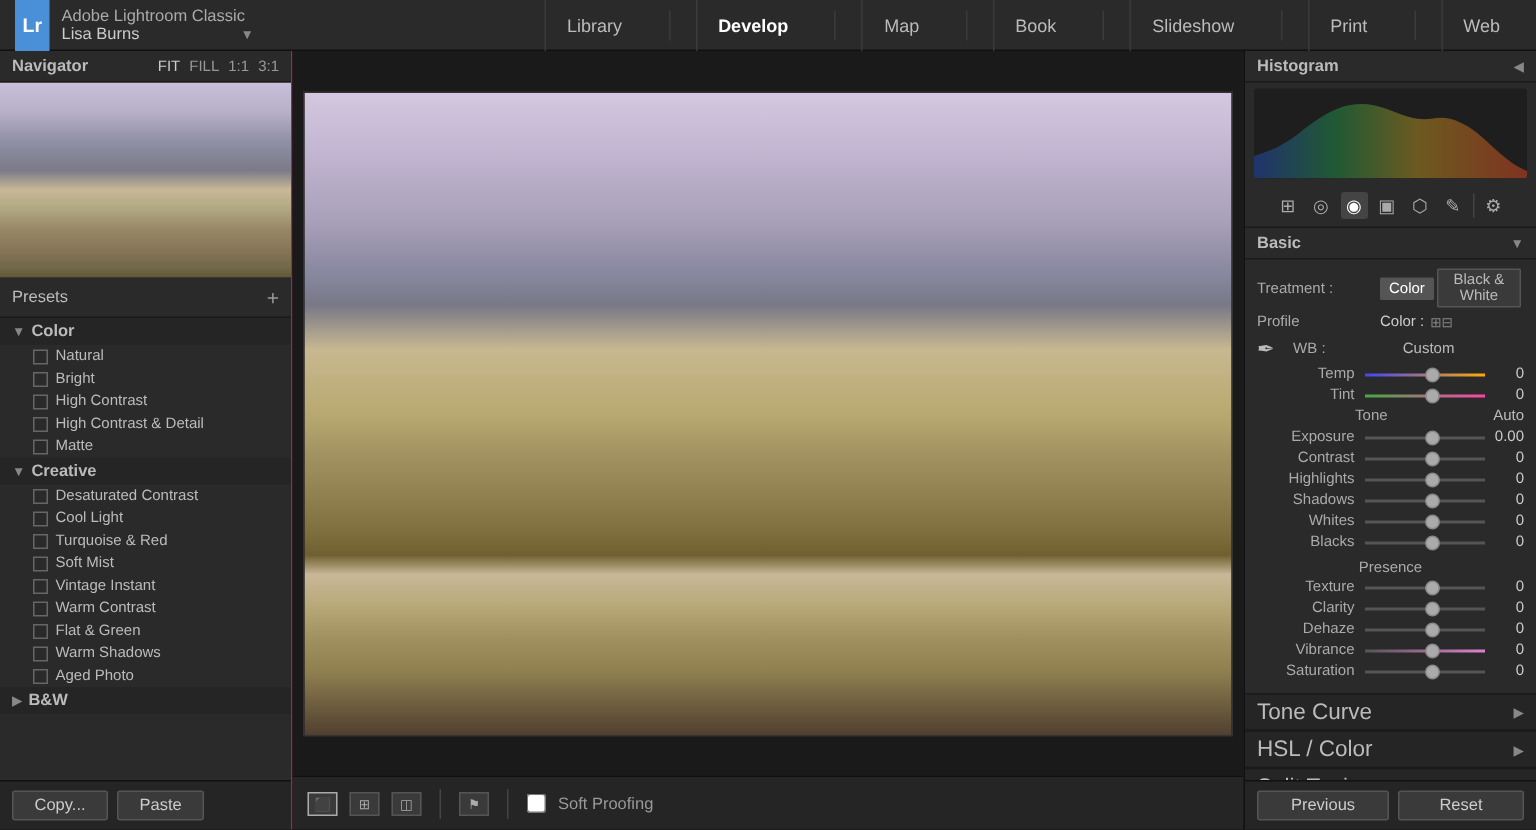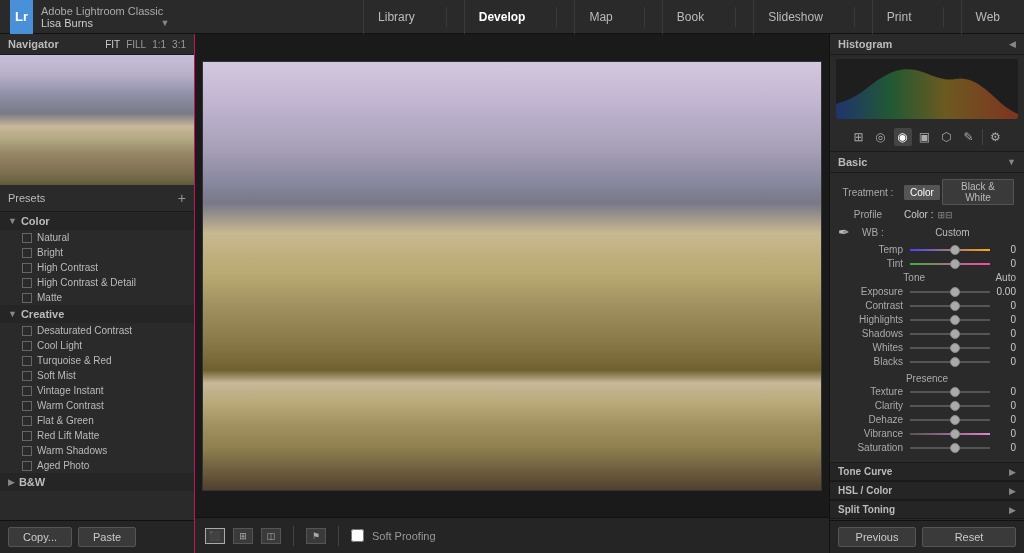--- a/index.html
+++ b/index.html
@@ -82,41 +82,41 @@
     #right-content::-webkit-scrollbar { width: 4px; }
     #right-content::-webkit-scrollbar-track { background: #222; }
     #right-content::-webkit-scrollbar-thumb { background: #444; }
 
     .section-header { display: flex; align-items: center; padding: 4px 8px; border-bottom: 1px solid #1a1a1a; cursor: pointer; background: #2a2a2a; }
     .section-title { color: #bbb; font-size: 11px; font-weight: bold; flex: 1; }
     .section-arrow { color: #888; font-size: 9px; }
 
     #basic-section { padding: 6px 8px; }
     .basic-row { display: flex; align-items: center; margin-bottom: 4px; font-size: 10px; }
-    .basic-label { color: #aaa; width: 60px; text-align: center; margin-right: 6px; flex-shrink: 0; }
+    .basic-label { color: #aaa; width: 60px; text-align: left; margin-right: 22px; flex-shrink: 0; }
     .basic-value-text { color: #ccc; font-size: 10px; }
     .treatment-btn { color: #bbb; font-size: 10px; padding: 1px 5px; background: #3a3a3a; border: 1px solid #555; cursor: pointer; border-radius: 1px; margin-right: 2px; }
     .treatment-btn.active { background: #555; color: white; }
 
     .slider-row { display: flex; align-items: center; margin-bottom: 3px; }
     .slider-label { color: #aaa; font-size: 10px; width: 65px; text-align: right; margin-right: 5px; flex-shrink: 0; }
     .slider-track { flex: 1; height: 2px; background: #555; position: relative; margin: 0 2px; }
     .slider-thumb { width: 10px; height: 10px; border-radius: 50%; background: #aaa; position: absolute; top: -4px; border: 1px solid #888; cursor: pointer; }
     .slider-value { color: #ccc; font-size: 10px; width: 20px; text-align: right; margin-left: 4px; }
 
     .tone-header-row { display: flex; align-items: center; margin-bottom: 3px; }
     .tone-label { color: #aaa; font-size: 10px; flex: 1; text-align: center; margin-right: 5px; }
     .tone-auto { color: #bbb; font-size: 10px; cursor: pointer; }
 
     .section-divider { display: flex; align-items: center; padding: 3px 8px; border-bottom: 1px solid #1a1a1a; border-top: 1px solid #1a1a1a; cursor: pointer; background: #252525; }
-    .section-divider-title { color: #bbb; font-size: 10px; font-weight: bold; flex: 1; }
+    .section-divider-title { color: #bbb; font-size: 15px; font-weight: normal; flex: 1; }
 
     #right-bottom { display: flex; padding: 6px 8px; gap: 6px; background: #252525; border-top: 1px solid #111; }
     #prev-btn { background: #3a3a3a; border: 1px solid #555; color: #ccc; padding: 3px 10px; font-size: 11px; cursor: pointer; border-radius: 2px; flex: 1; }
-    #reset-btn { background: #3a3a3a; border: 1px solid #555; color: #ccc; padding: 3px 18px; font-size: 11px; cursor: pointer; border-radius: 2px; flex: 1; }
+    #reset-btn { background: #3a3a3a; border: 1px solid #555; color: #ccc; padding: 3px 8px; font-size: 11px; cursor: pointer; border-radius: 2px; flex: 1; }
 
     .wb-row { display: flex; align-items: center; margin-bottom: 4px; }
     .wb-label { color: #aaa; font-size: 10px; width: 30px; text-align: right; margin-right: 5px; }
     .wb-dropper { color: #bbb; font-size: 14px; cursor: pointer; margin-right: 4px; }
     .wb-value { color: #bbb; font-size: 10px; flex: 1; text-align: center; }
 
     .presence-label { color: #aaa; font-size: 10px; text-align: center; padding: 3px 0 2px; }
   </style>
 </head>
 <body>
@@ -222,24 +222,20 @@
             <div class="preset-item-icon"></div>
             <span class="preset-item-name">Vintage Instant</span>
           </div>
         <div class="preset-item">
             <div class="preset-item-icon"></div>
             <span class="preset-item-name">Warm Contrast</span>
           </div>
         <div class="preset-item">
             <div class="preset-item-icon"></div>
             <span class="preset-item-name">Flat &amp; Green</span>
-          </div>
-        <div class="preset-item">
-            <div class="preset-item-icon"></div>
-            <span class="preset-item-name">Red Lift Matte</span>
           </div>
         <div class="preset-item">
             <div class="preset-item-icon"></div>
             <span class="preset-item-name">Warm Shadows</span>
           </div>
         <div class="preset-item">
             <div class="preset-item-icon"></div>
             <span class="preset-item-name">Aged Photo</span>
           </div>
       </div>

